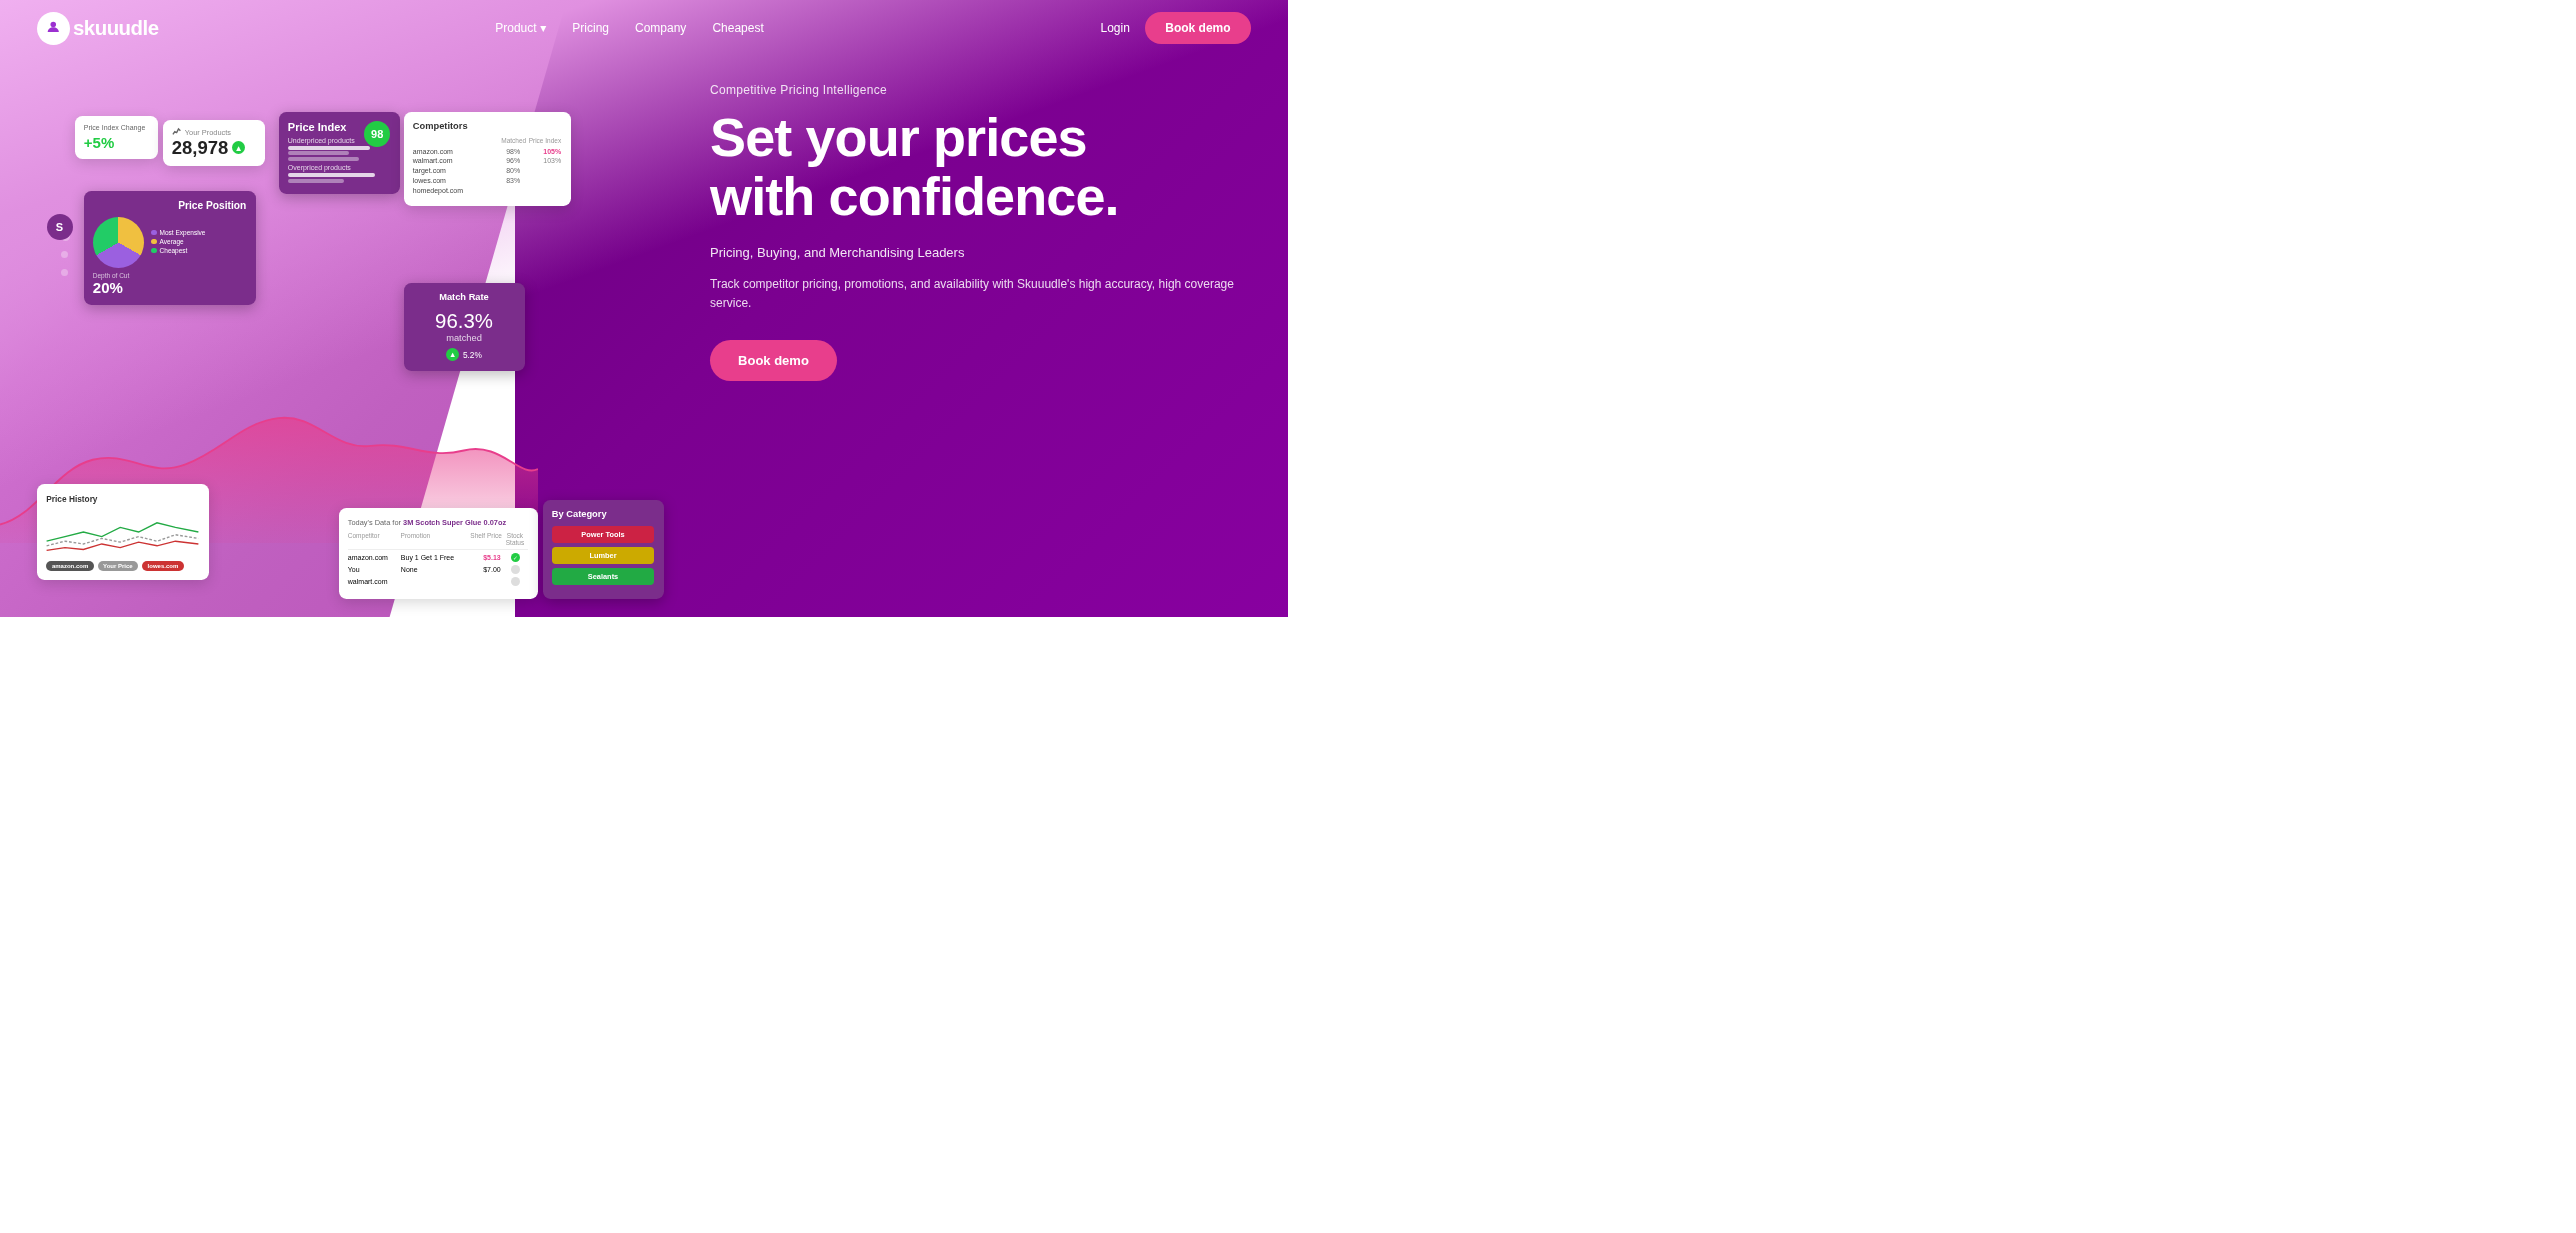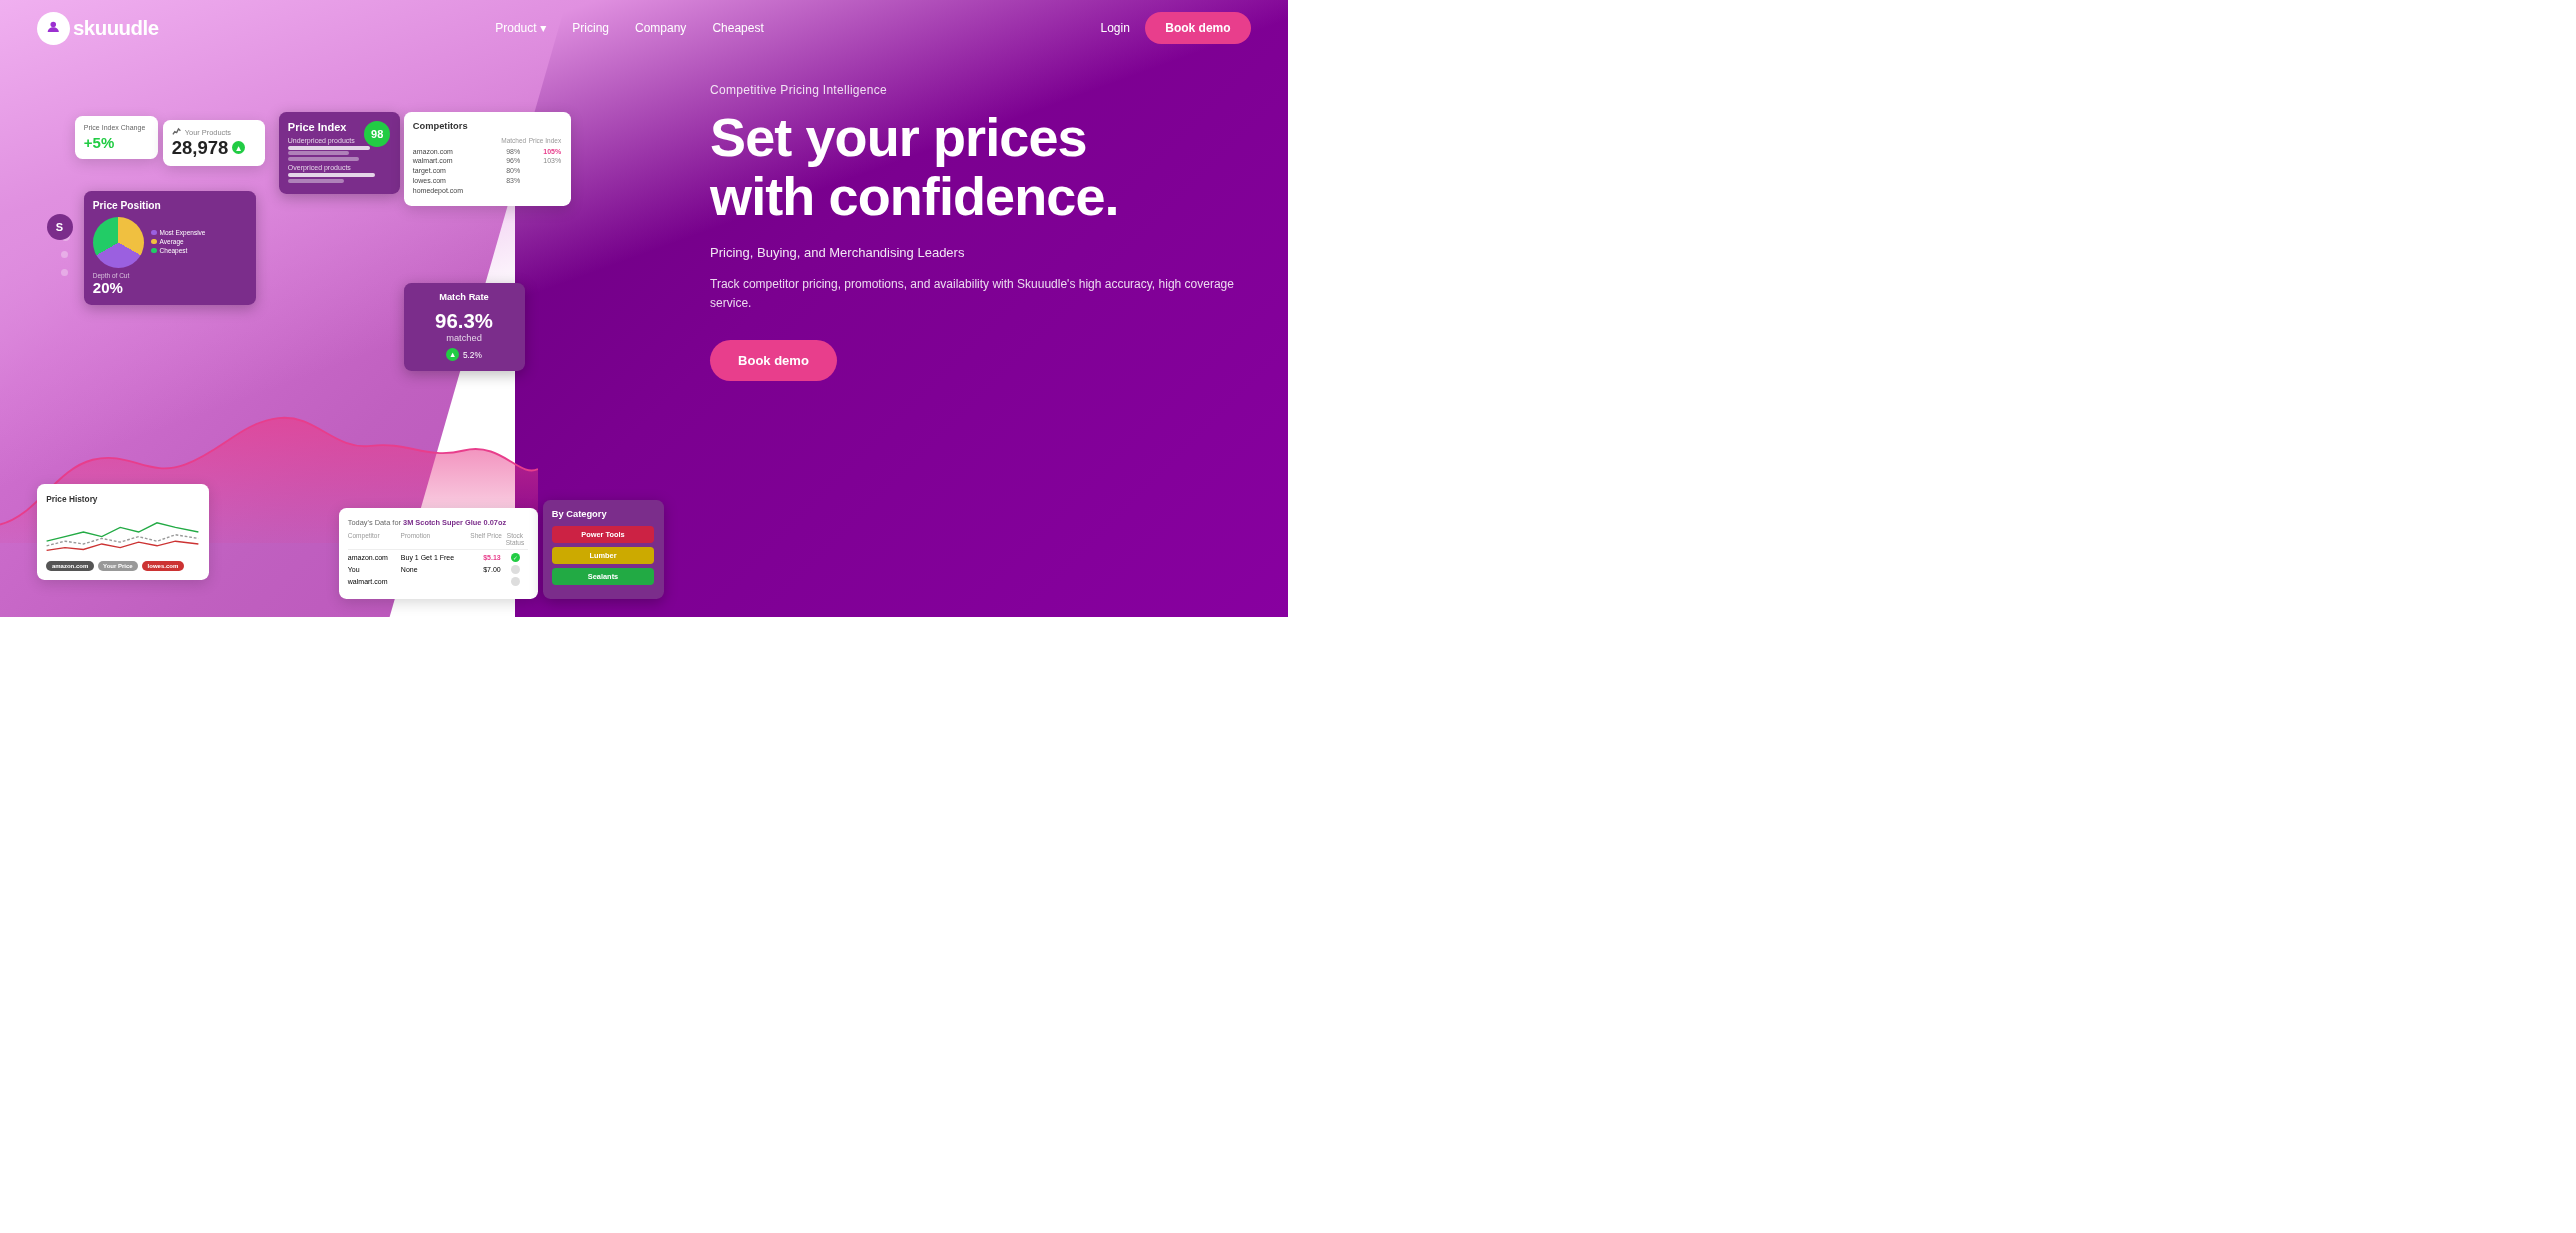--- a/index.html
+++ b/index.html
@@ -131,21 +131,21 @@
     .comp-pi { font-size: 7px; width: 32px; text-align: right; }
     .pi-high { color: #e83e8c; font-weight: 600; }
     .pi-mid { color: #888; }
 
     
     .card-price-position {
       position: absolute; top: 121px; left: 65px; width: 172px;
       background: #7b2d8b; border-radius: 7.4px; padding: 9.3px;
       box-shadow: 0 3.7px 14px rgba(0,0,0,0.25); color: white;
     }
-    .card-price-position .title { font-size: 10.2px; font-weight: 700; margin-bottom: 5.6px; }
+    .card-price-position .title { font-size: 10.2px; font-weight: 700; margin-bottom: 5.6px; text-align: right; }
     .pie-area { display: flex; align-items: center; gap: 7.4px; }
     .pie-chart {
       width: 51px; height: 51px; border-radius: 50%;
       background: conic-gradient(#f0c040 0deg 120deg, #9b60e0 120deg 240deg, #22cc66 240deg 360deg);
       flex-shrink: 0;
     }
     .pie-legend { font-size: 6.5px; }
     .pie-legend-item { display: flex; align-items: center; gap: 2.8px; margin-bottom: 1.9px; }
     .legend-dot { width: 5.6px; height: 5.6px; border-radius: 50%; }
     .depth-cut { margin-top: 3.7px; font-size: 7.4px; }
@@ -203,21 +203,21 @@
     .check-green { background: #22cc44; border-radius: 50%; width: 9.3px; height: 9.3px; display: flex; align-items: center; justify-content: center; color: white; font-size: 5.6px; margin: auto; }
     .check-gray { background: #ddd; border-radius: 50%; width: 9.3px; height: 9.3px; margin: auto; }
 
     
     .card-match-rate {
       position: absolute; top: 213px; left: 385px; width: 121px;
       background: #7b2d8b; border-radius: 7.4px; padding: 9.3px;
       box-shadow: 0 3.7px 14px rgba(0,0,0,0.25); color: white; text-align: center;
     }
     .card-match-rate .title { font-size: 9.3px; font-weight: 700; margin-bottom: 7.4px; }
-    .match-percent { font-size: 20.4px; font-weight: 700; }
+    .match-percent { font-size: 20.4px; font-weight: 400; }
     .match-label { font-size: 9.3px; opacity: 0.8; margin-bottom: 5.6px; }
     .match-change { display: flex; align-items: center; justify-content: center; gap: 3.7px; font-size: 8.3px; }
     .up-badge { background: #22cc44; border-radius: 50%; width: 13px; height: 13px; display: flex; align-items: center; justify-content: center; font-size: 7.4px; }
 
     
     .card-by-category {
       position: absolute; bottom: 18.5px; left: 524px; width: 121px;
       background: #7b2d8b; border-radius: 7.4px; padding: 9.3px;
       box-shadow: 0 3.7px 14px rgba(0,0,0,0.25); color: white;
     }

